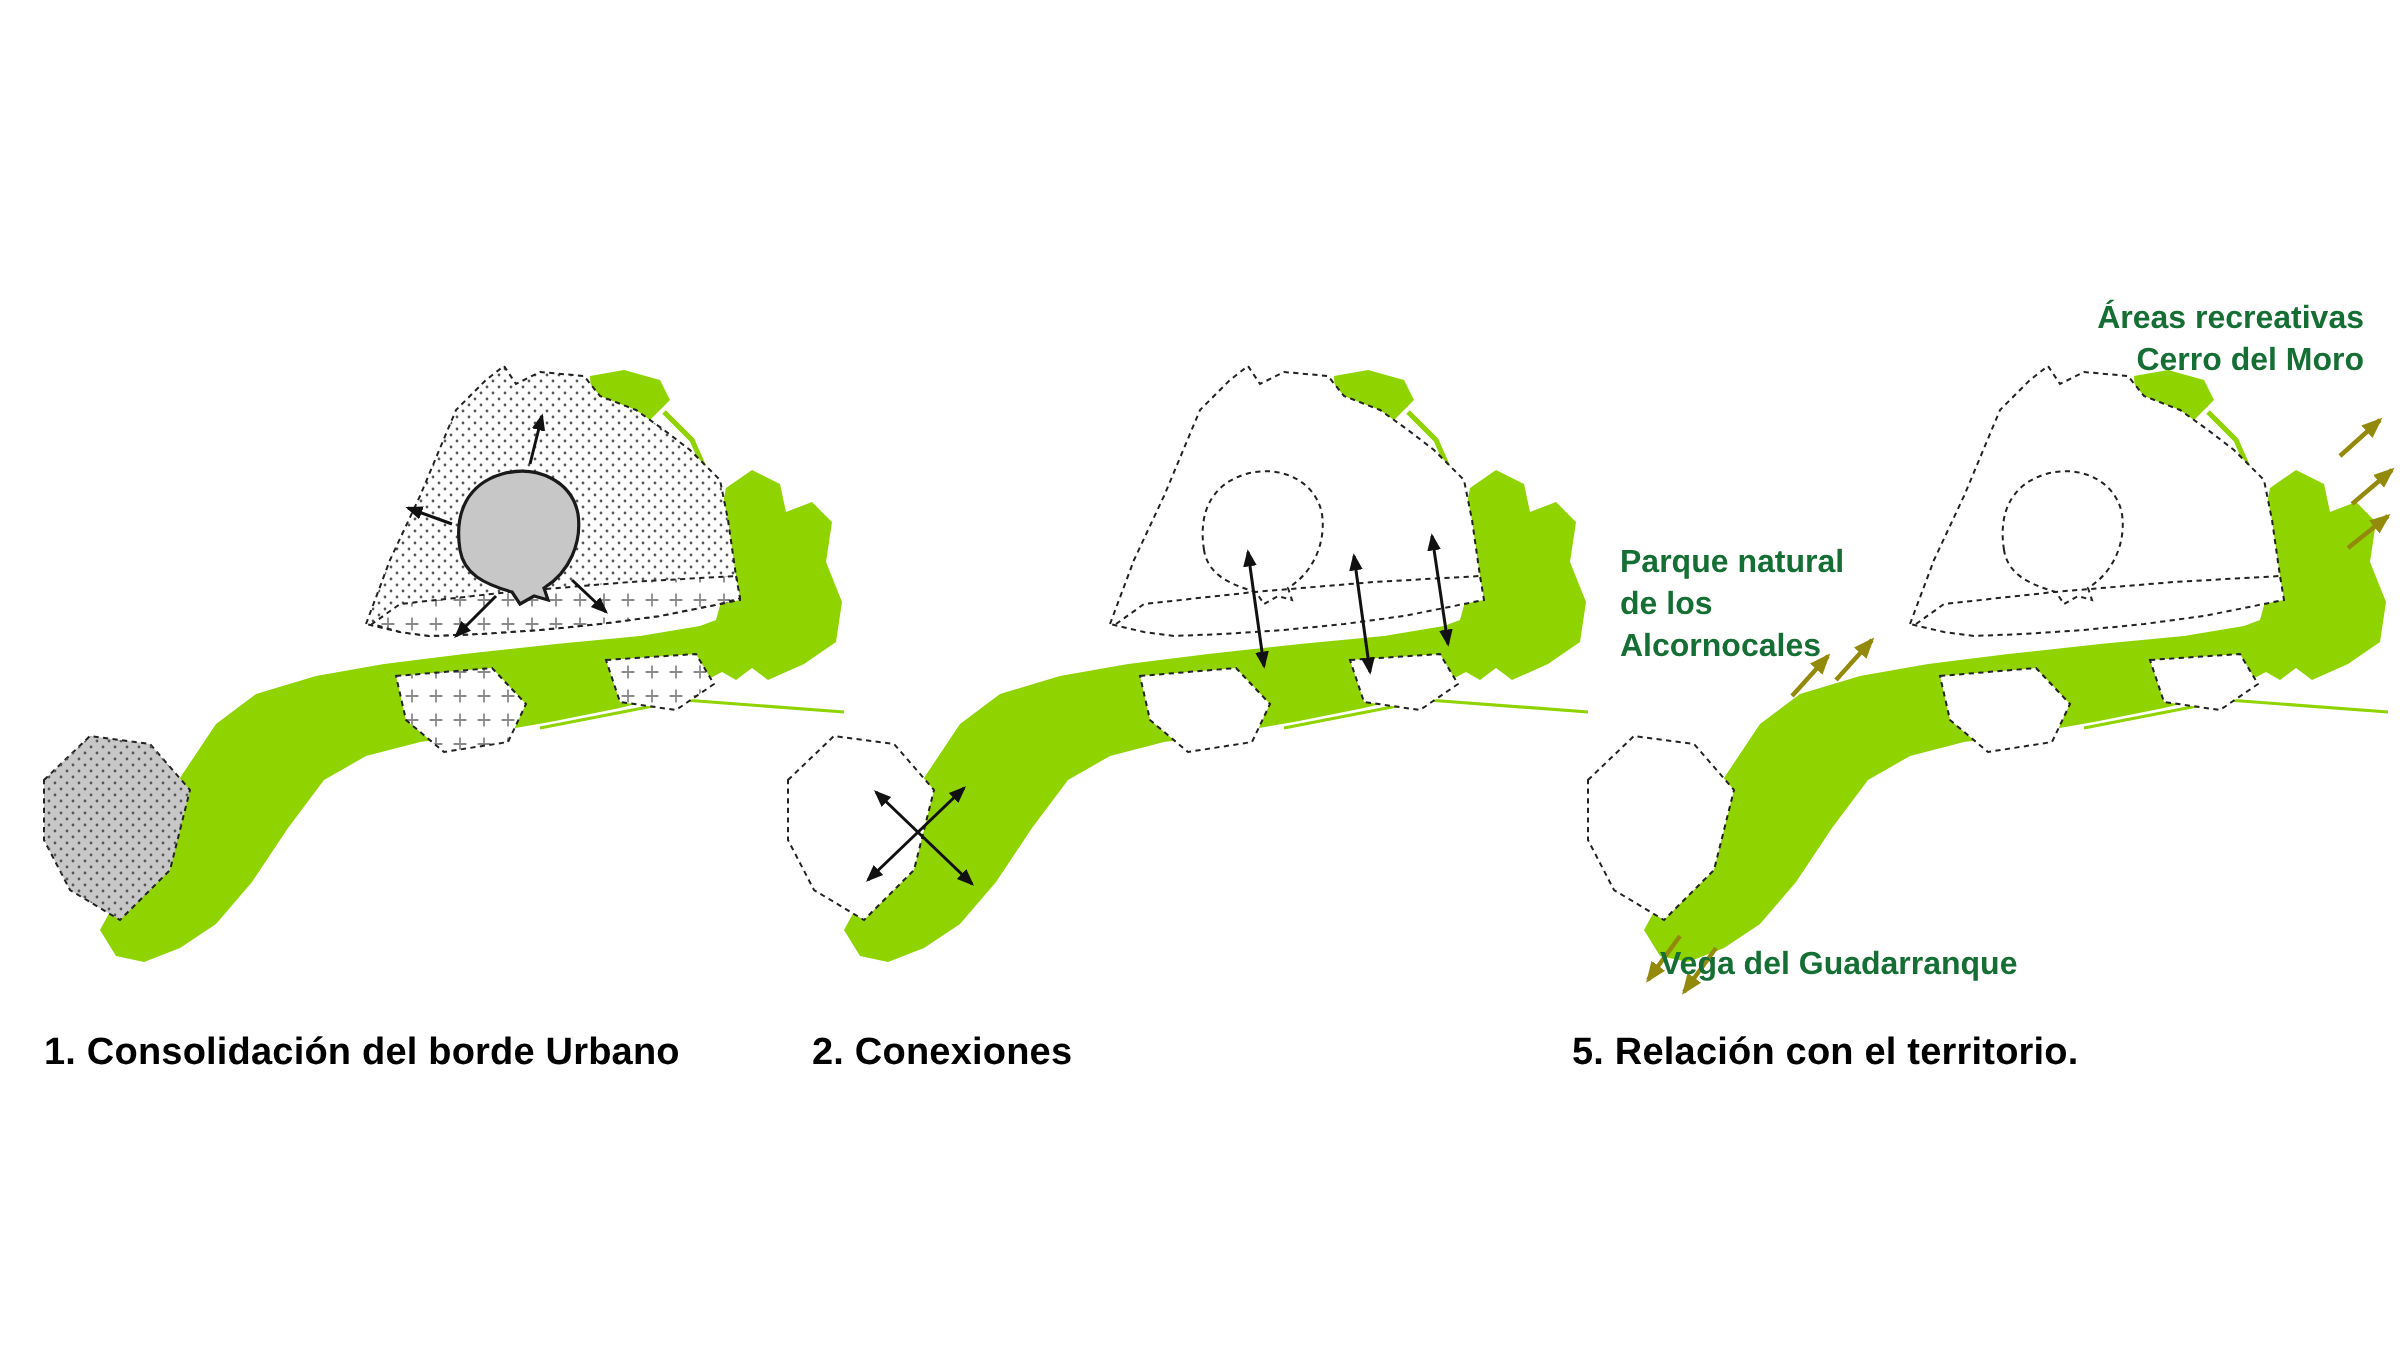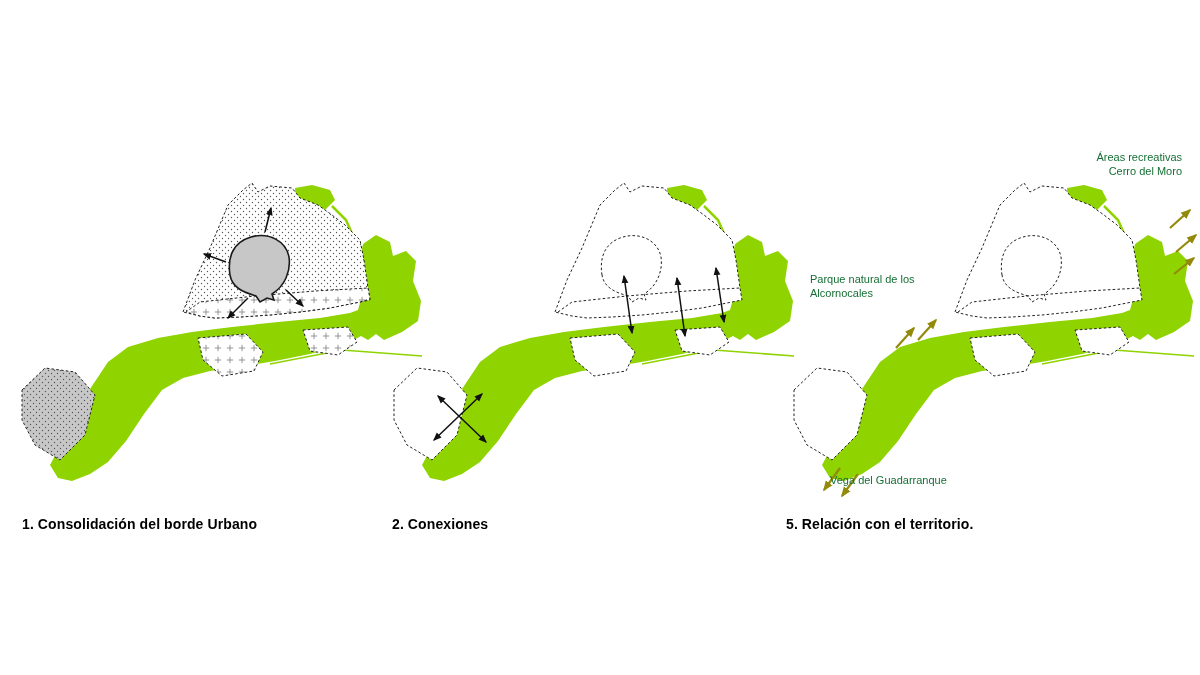--- a/index.html
+++ b/index.html
@@ -2,25 +2,25 @@
 <html style="--lime: #8FD300; --label-green: #156F34; --olive: #938A0B;"><head>
 <meta charset="utf-8">
 <style>
   html,body{margin:0;padding:0;background:#fff;}
   #stage{
     position:relative;width:1200px;height:675px;background:#fff;overflow:hidden;
     font-family:"Liberation Sans","DejaVu Sans",sans-serif;
   }
   .panel-svg{position:absolute;width:420px;height:380px;}
   .caption{
-    position:absolute;top:516px;font-size:14px;font-weight:bold;color:#000;
+    position:absolute;top:516px;font-size:19px;font-weight:bold;color:#000;
     white-space:nowrap;letter-spacing:.1px;
   }
   .map-label{
-    position:absolute;font-size:11px;font-weight:normal;line-height:1.3;
+    position:absolute;font-size:16px;font-weight:bold;line-height:1.3;
     color:var(--label-green,#156F34);
   }
   
   .fill-lime{fill:var(--lime,#8FD300);}
   .stroke-lime{fill:none;stroke:var(--lime,#8FD300);}
   .fill-white{fill:#fff;}
   .fill-dots{fill:url(#pat-dots);}
   .fill-plus{fill:url(#pat-plus);}
   .dashed{stroke:#222;stroke-width:1;stroke-dasharray:2.6 2.2;}
   .no-fill{fill:none;}
@@ -134,16 +134,16 @@
     <div>Áreas recreativas</div>
     <div>Cerro del Moro</div>
   </div>
   <div class="map-label" style="left:810px;top:272px;width:128px;text-align:left">
     <div>Parque natural de los</div>
     <div>Alcornocales</div>
   </div>
   <div class="map-label" style="left:830px;top:473px">Vega del Guadarranque</div>
 
   <div class="caption" style="left:22px">1. Consolidación del borde Urbano</div>
-  <div class="caption" style="left:392px">2. Conexiones</div>
+  <div class="caption" style="left:406px">2. Conexiones</div>
   <div class="caption" style="left:786px">5. Relación con el territorio.</div>
 
 </div>
 
 </body></html>

